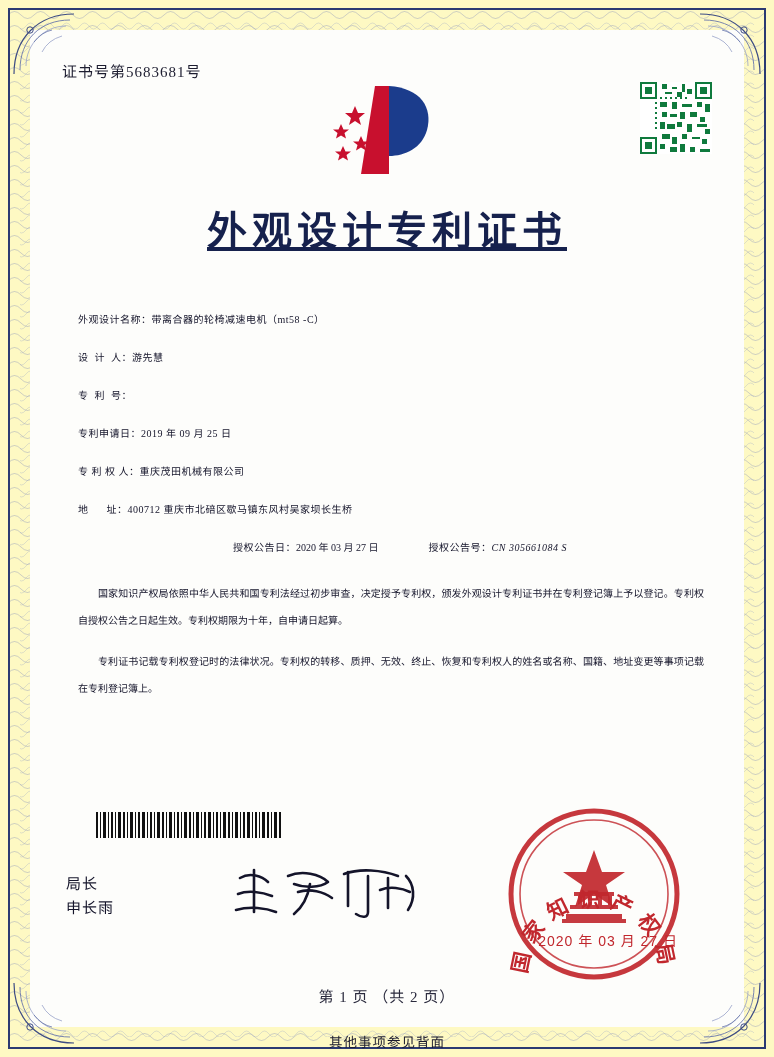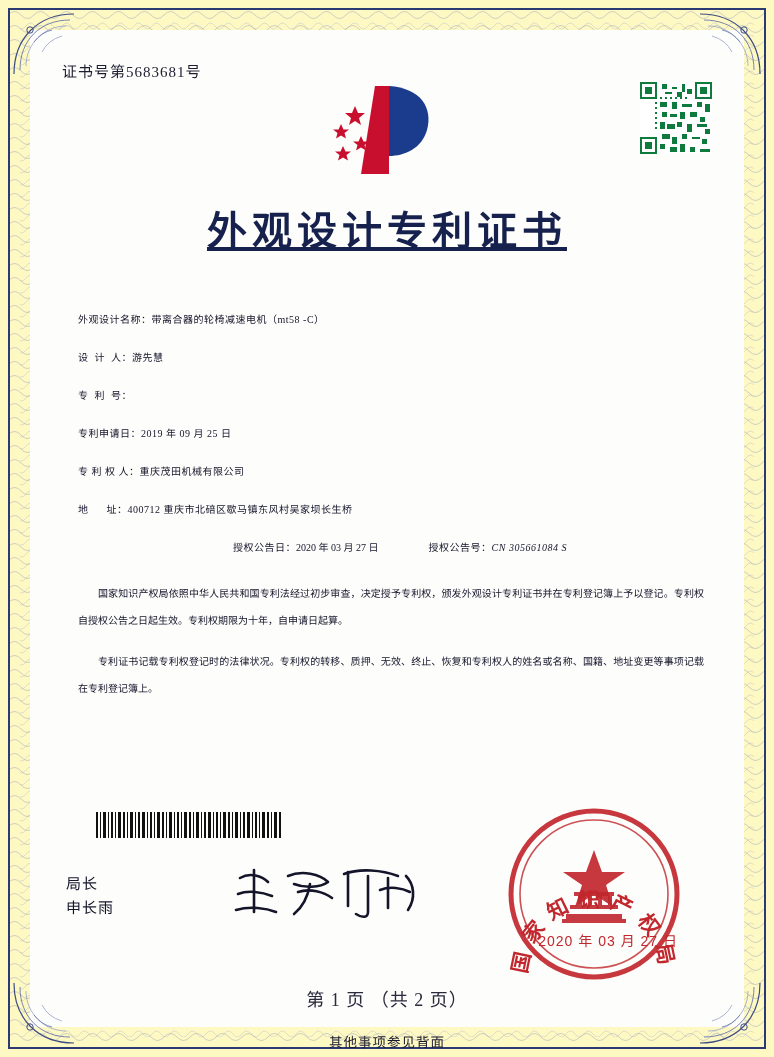--- a/index.html
+++ b/index.html
@@ -190,21 +190,21 @@
     color: #c1272d;
     letter-spacing: 1px;
     font-family: "Liberation Sans", sans-serif;
   }
 
   .page-num {
     position: absolute;
     left: 0; right: 0;
     top: 985px;
     text-align: center;
-    font-size: 18px;
+    font-size: 15px;
     color: #2a2a3d;
     letter-spacing: 1px;
   }
   .footnote {
     position: absolute;
     left: 0; right: 0;
     top: 1031px;
     text-align: center;
     font-size: 13.5px;
     color: #1a1a2e;

